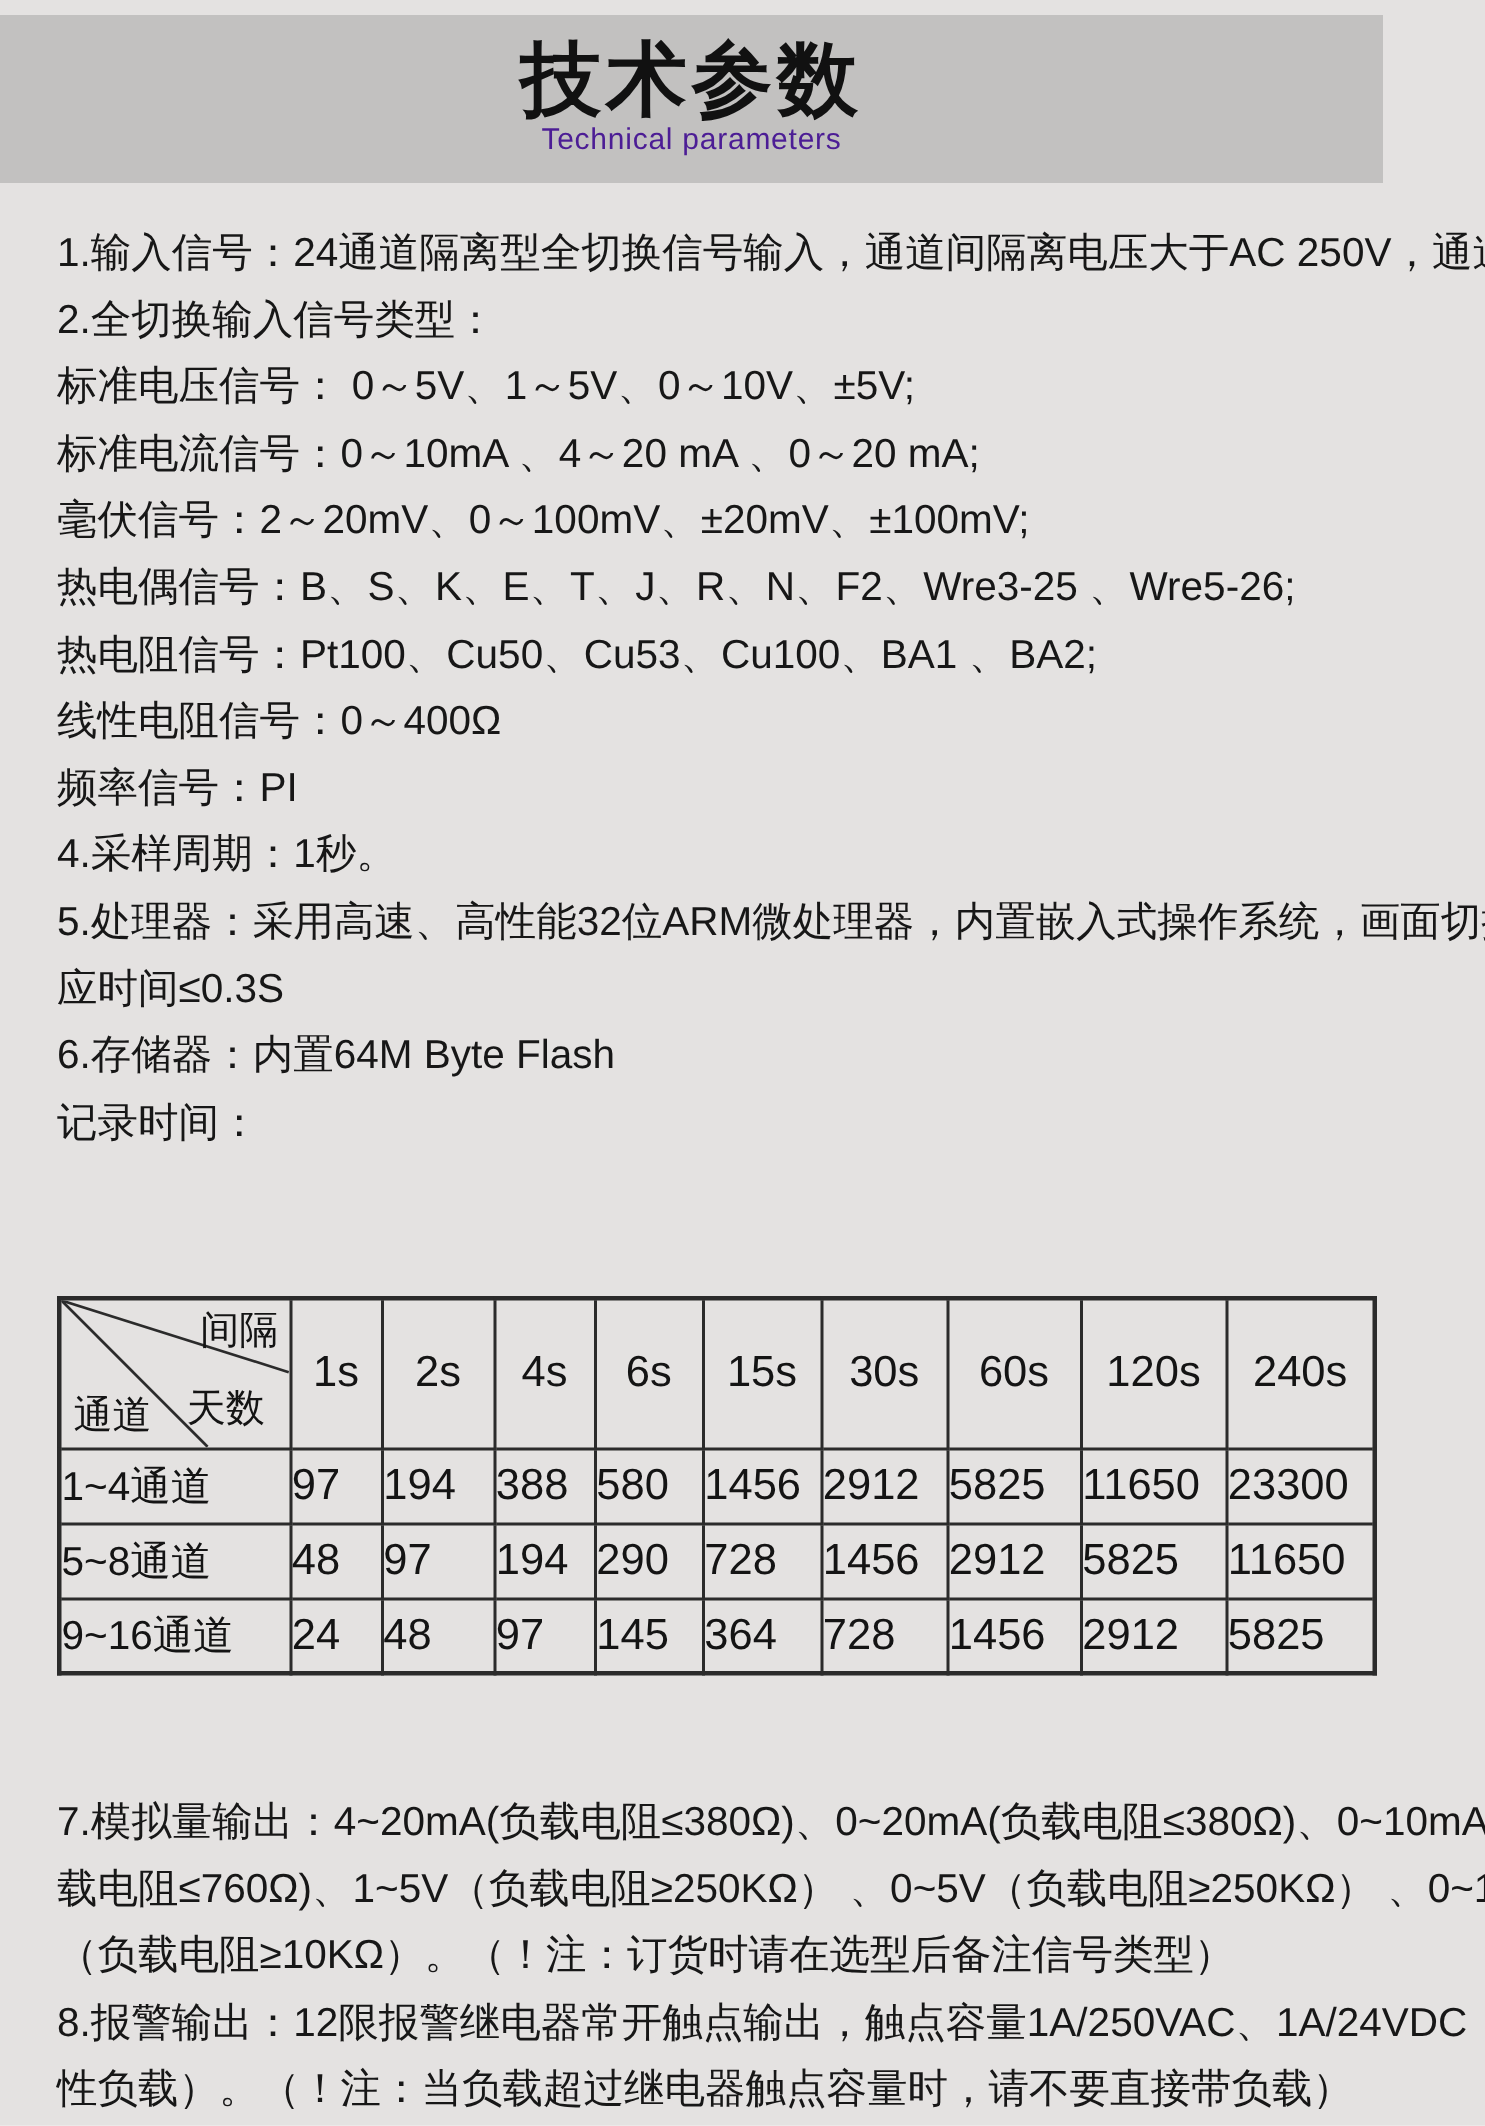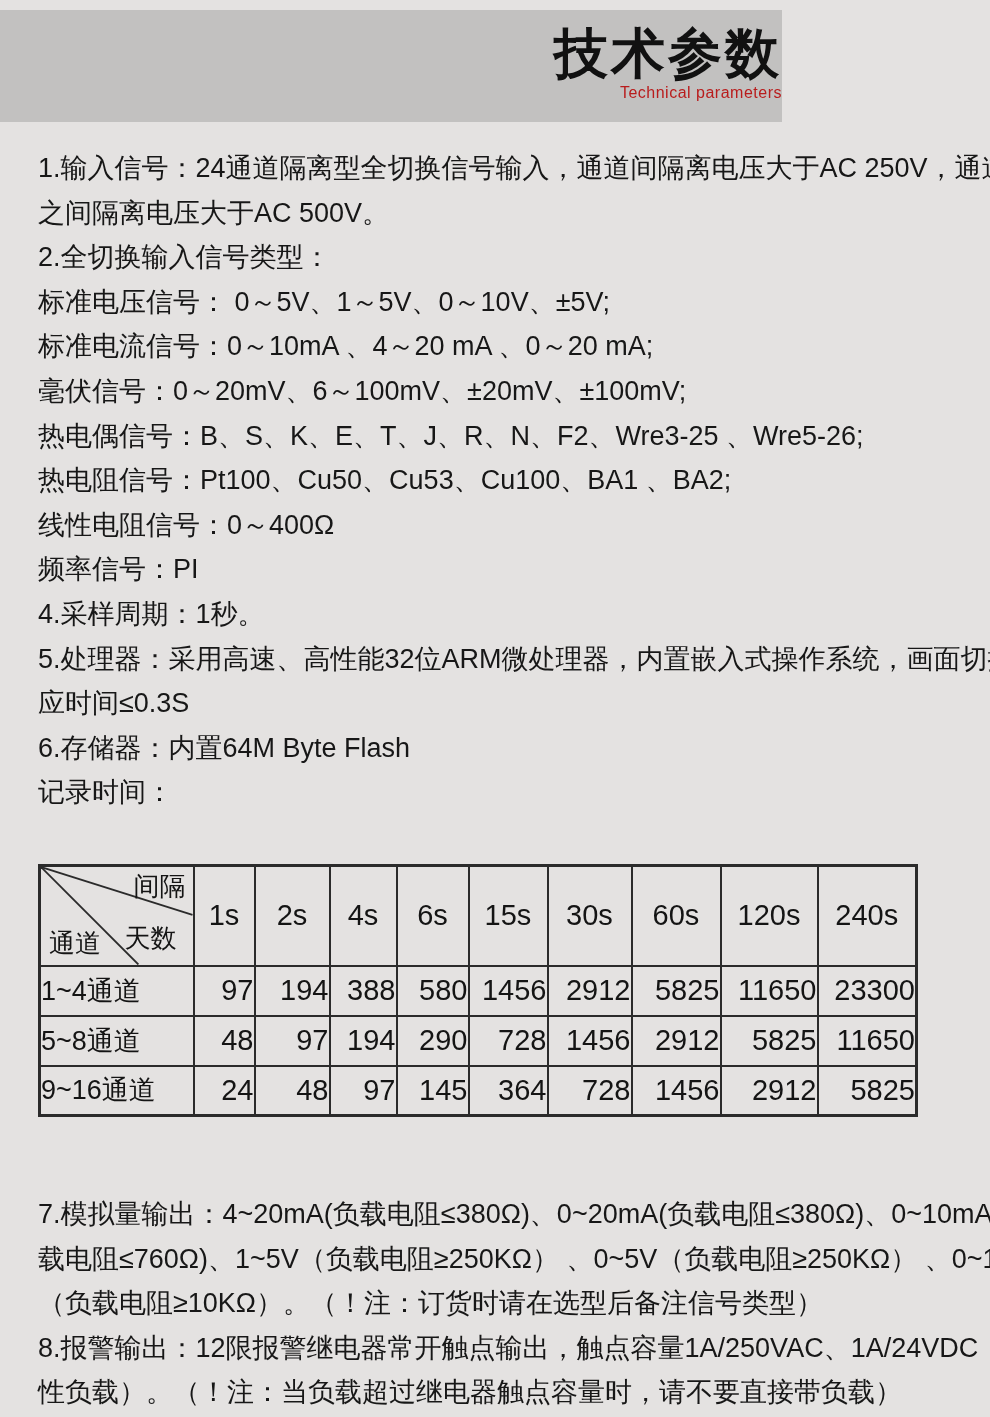--- a/index.html
+++ b/index.html
@@ -7,30 +7,30 @@
   body {
     width:990px; height:1417px;
     font-family:"Liberation Sans","DejaVu Sans",sans-serif;
   }
   .page {
     position:relative; width:990px; height:1417px;
     background:#e4e2e1; color:#171717; overflow:hidden;
   }
   
   .title-band {
-    position:absolute; top:10px; left:0; width:782px; height:112px;
-    background:#c2c1c0; text-align:right;
+    position:absolute; top:10px; left:0; width:922px; height:112px;
+    background:#c2c1c0; text-align:center;
   }
   .title-band h1 {
     margin:0; padding-top:14px;
     font-size:54px; line-height:58px; font-weight:700;
     letter-spacing:3px; color:#111;
   }
   .title-band .subtitle {
-    font-size:16px; line-height:22px; color:#b91c1c; letter-spacing:0.5px;
+    font-size:20px; line-height:22px; color:#4c1d95; letter-spacing:0.5px;
   }
   
   .specs {
     position:absolute; left:38px; width:916px;
     font-size:27px; line-height:44.6px; white-space:nowrap;
   }
   .specs-top    { top:146px; }
   .specs-bottom { top:1192px; }
   .specs .line { height:44.6px; }
   
@@ -40,46 +40,45 @@
     border:3px solid #2b2b2b;
   }
   table.record th, table.record td {
     border:2px solid #2b2b2b; padding:0;
     font-weight:400; color:#141414;
   }
   table.record thead tr { height:100px; }
   table.record tbody tr { height:50px; }
   th.interval { font-size:29px; text-align:center;margin-left:39px; }
   th.rowlabel { font-size:27px; text-align:left; padding-left:5px; }
-  td.value    { font-size:29px; text-align:right; }
+  td.value    { font-size:29px; text-align:left; }
   
   td.corner { position:relative; }
   td.corner svg { position:absolute; top:0; left:0; width:100%; height:100%; display:block; }
   td.corner .clabel { position:absolute; font-size:26px; line-height:26px; }
   .clabel-interval { top:6px;  right:7px;text-align:right;  }
   .clabel-days     { top:58px; right:16px;margin-left:27px; }
   .clabel-channel  { bottom:9px; left:8px; }
 </style>
 </head>
 <body>
 
 <div class="page">
 
   <header class="title-band">
     <h1>技术参数</h1>
     <div class="subtitle">Technical parameters</div>
   </header>
 
   <div class="specs specs-top" id="specs-top">
       <div class="line">1.输入信号：24通道隔离型全切换信号输入，通道间隔离电压大于AC 250V，通道和地</div>
-      <div class="line">之间隔离电压大于AC 500V。</div>
       <div class="line">2.全切换输入信号类型：</div>
       <div class="line">标准电压信号： 0～5V、1～5V、0～10V、±5V;</div>
       <div class="line">标准电流信号：0～10mA 、4～20 mA 、0～20 mA;</div>
-      <div class="line">毫伏信号：0～20mV、6～100mV、±20mV、±100mV;</div>
+      <div class="line">毫伏信号：2～20mV、0～100mV、±20mV、±100mV;</div>
       <div class="line">热电偶信号：B、S、K、E、T、J、R、N、F2、Wre3-25 、Wre5-26;</div>
       <div class="line">热电阻信号：Pt100、Cu50、Cu53、Cu100、BA1 、BA2;</div>
       <div class="line">线性电阻信号：0～400Ω</div>
       <div class="line">频率信号：PI</div>
       <div class="line">4.采样周期：1秒。</div>
       <div class="line">5.处理器：采用高速、高性能32位ARM微处理器，内置嵌入式操作系统，画面切换响</div>
       <div class="line">应时间≤0.3S</div>
       <div class="line">6.存储器：内置64M Byte Flash</div>
       <div class="line">记录时间：</div>
     </div>

